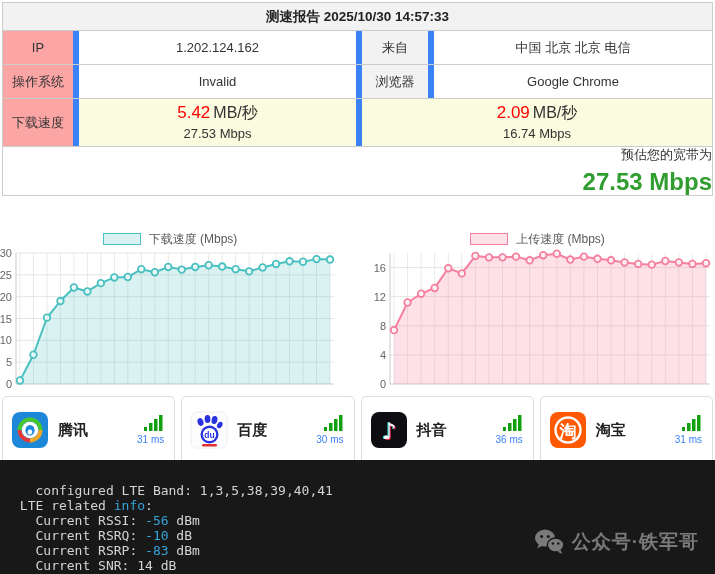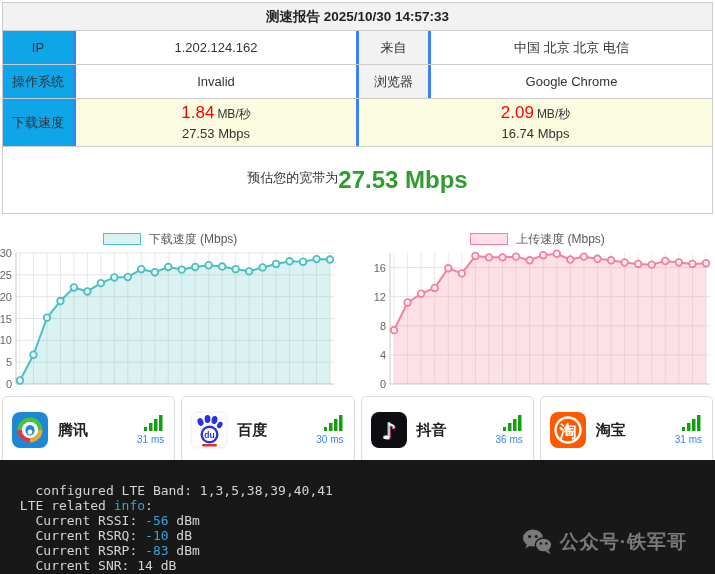--- a/index.html
+++ b/index.html
@@ -7,33 +7,33 @@
               font-family:"Liberation Sans", sans-serif; }
   #stage { position:relative; width:715px; height:574px; background:#fff; }
 
   
   .report { position:absolute; left:2px; top:2px; width:711px;
             border:1px solid #ccc; border-bottom:none; font-size:13px; color:#333; }
   .t-row { display:flex; border-bottom:1px solid #ccc; align-items:stretch; }
   .t-head { height:28px; background:#f2f2f2; justify-content:center; align-items:center;
             font-weight:700; font-size:13.5px; color:#222; }
   .cell { display:flex; align-items:center; justify-content:center; text-align:center;
-          border-left:3px solid #3b82f6; }
+          border-left:6px solid #3b82f6; }
   .cell:first-child { border-left:none; }
-  .lab { width:70px; background:#0ea5e9; flex:none; }
+  .lab { width:70px; background:#fca5a5; flex:none; }
   .lab2 { width:72px; background:#f2f2f2; flex:none; }
   .val1 { width:283px; flex:none; background:#fff; }
   .val2 { flex:1; background:#fff; }
   .r-data { height:34px; }
   .r-speed { height:48px; }
   .speedcell { flex-direction:column; line-height:1.35; background:#fbfbdf; }
   .bignum { color:#f00; font-size:17px; }
-  .unit { color:#333; font-size:12px; margin-left:3px; }
+  .unit { color:#333; font-size:16px; margin-left:3px; }
   .subspeed { font-size:13px; color:#333; }
-  .r-est { height:67px; flex-direction:row; display:flex; align-items:center;
+  .r-est { height:49px; flex-direction:column; display:flex; align-items:flex-end;
            justify-content:center; background:#fff; }
   .est-label { font-size:13px; color:#333; margin-bottom:4px; }
   .est-value { font-size:24px; font-weight:bold; color:#2f9d2f; }
 
   
   .legend { position:absolute; top:231px; height:16px; display:flex;
             align-items:center; justify-content:center; gap:8px; }
   #legend-dl { left:0; width:340px; }
   #legend-ul { left:360px; width:355px; }
   .legend-box { width:38px; height:12px; border:1.5px solid; }
@@ -56,21 +56,21 @@
   .ping-ms { font-size:10px; color:#3b82f6; line-height:13px; }
 
   
   .terminal { position:absolute; left:0; top:460px; width:715px; height:114px;
               background:#181818; overflow:hidden;
               font-family:"DejaVu Sans Mono", monospace; font-size:13px;
               line-height:15px; padding-left:12px; white-space:pre; }
   .term-inner { margin-top:-7px; }
   .terminal .t-line { white-space:pre; }
 
-  .watermark { position:absolute; right:28px; top:68px; display:flex;
+  .watermark { position:absolute; right:16px; top:68px; display:flex;
                align-items:center; gap:8px; color:#7a7a7a;
                font-family:"Liberation Sans", sans-serif; }
   .wm-text { font-size:19px; font-weight:bold; letter-spacing:1px; }
 </style>
 </head>
 <body>
 
 <div id="stage">
 
   <div class="report">
@@ -87,21 +87,21 @@
       <div class="cell lab">操作系统</div>
       <div class="cell val1">Invalid</div>
       <div class="cell lab2">浏览器</div>
       <div class="cell val2">Google Chrome</div>
     </div>
 
     <div class="t-row r-speed">
       <div class="cell lab">下载速度</div>
       <div class="cell val1 speedcell">
         <div>
-          <span class="bignum">1.84</span><span class="unit">MB/秒</span>
+          <span class="bignum">5.42</span><span class="unit">MB/秒</span>
         </div>
         <div class="subspeed">27.53 Mbps</div>
       </div>
       <div class="cell val2 speedcell">
         <div>
           <span class="bignum">2.09</span><span class="unit">MB/秒</span>
         </div>
         <div class="subspeed">16.74 Mbps</div>
       </div>
     </div>

